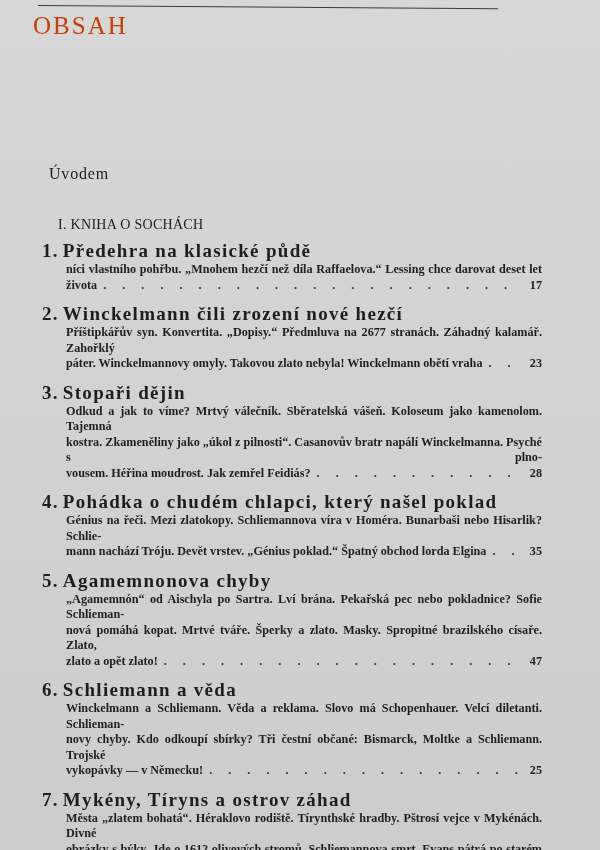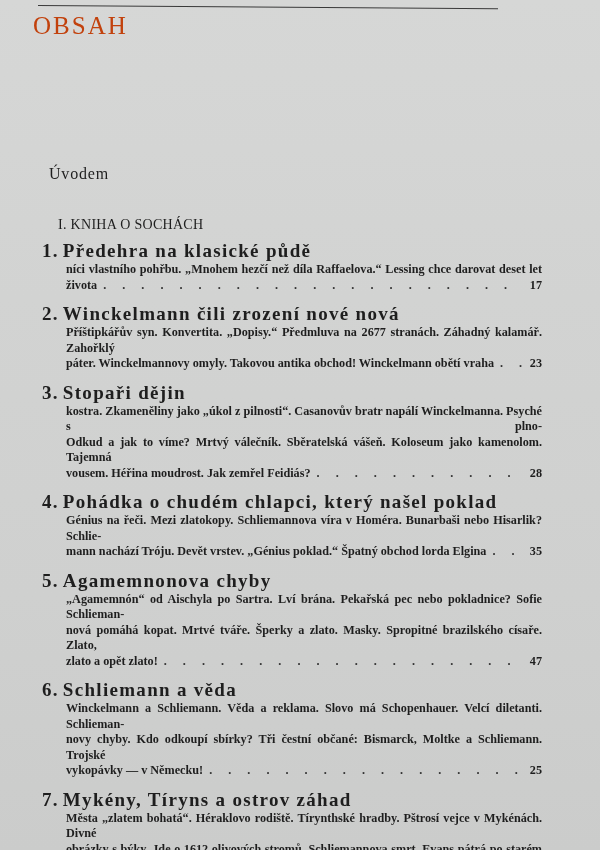--- a/index.html
+++ b/index.html
@@ -111,41 +111,41 @@
         </div>
       <div class="last-line">
         <span class="lt">života</span>
         <span class="dots">. . . . . . . . . . . . . . . . . . . . . . . . . . . . . . . . . . . . . . . . .</span>
         <span class="pn">17</span>
       </div>
     </div>
   </div>
     <div class="chapter">
     <div class="chapter-head">
-      <span class="num">2.</span><span class="ttl">Winckelmann čili zrození nové nová</span>
+      <span class="num">2.</span><span class="ttl">Winckelmann čili zrození nové hezčí</span>
     </div>
     <div class="chapter-desc">
       <div class="full">
           <div class="full-lines">Příštipkářův syn. Konvertita. „Dopisy.“ Předmluva na 2677 stranách. Záhadný kalamář. Zahořklý</div>
         </div>
       <div class="last-line">
-        <span class="lt">páter. Winckelmannovy omyly. Takovou antika obchod! Winckelmann obětí vraha</span>
+        <span class="lt">páter. Winckelmannovy omyly. Takovou zlato nebyla! Winckelmann obětí vraha</span>
         <span class="dots">. . . . . . . . . . . . . . . . . . . . . . . . . . . . . . . . . . . . . . . . .</span>
         <span class="pn">23</span>
       </div>
     </div>
   </div>
     <div class="chapter">
     <div class="chapter-head">
       <span class="num">3.</span><span class="ttl">Stopaři dějin</span>
     </div>
     <div class="chapter-desc">
       <div class="full">
+          <div class="full-lines">Odkud a jak to víme? Mrtvý válečník. Sběratelská vášeň. Koloseum jako kamenolom. Tajemná</div>
           <div class="full-lines">kostra. Zkameněliny jako „úkol z pilnosti“. Casanovův bratr napálí Winckelmanna. Psyché s plno-</div>
-          <div class="full-lines">Odkud a jak to víme? Mrtvý válečník. Sběratelská vášeň. Koloseum jako kamenolom. Tajemná</div>
         </div>
       <div class="last-line">
         <span class="lt">vousem. Héřina moudrost. Jak zemřel Feidiás?</span>
         <span class="dots">. . . . . . . . . . . . . . . . . . . . . . . . . . . . . . . . . . . . . . . . .</span>
         <span class="pn">28</span>
       </div>
     </div>
   </div>
     <div class="chapter">
     <div class="chapter-head">

